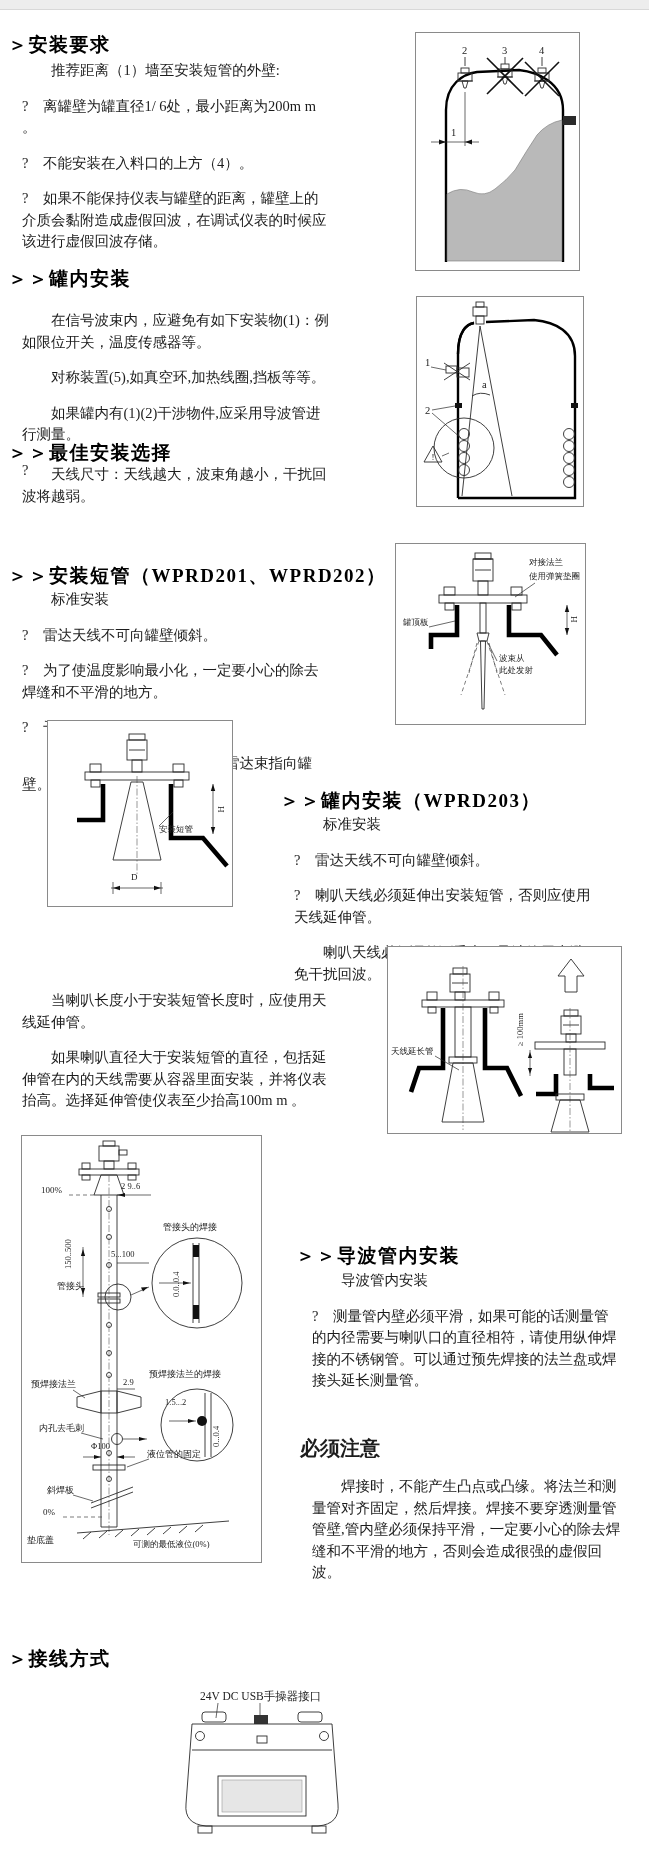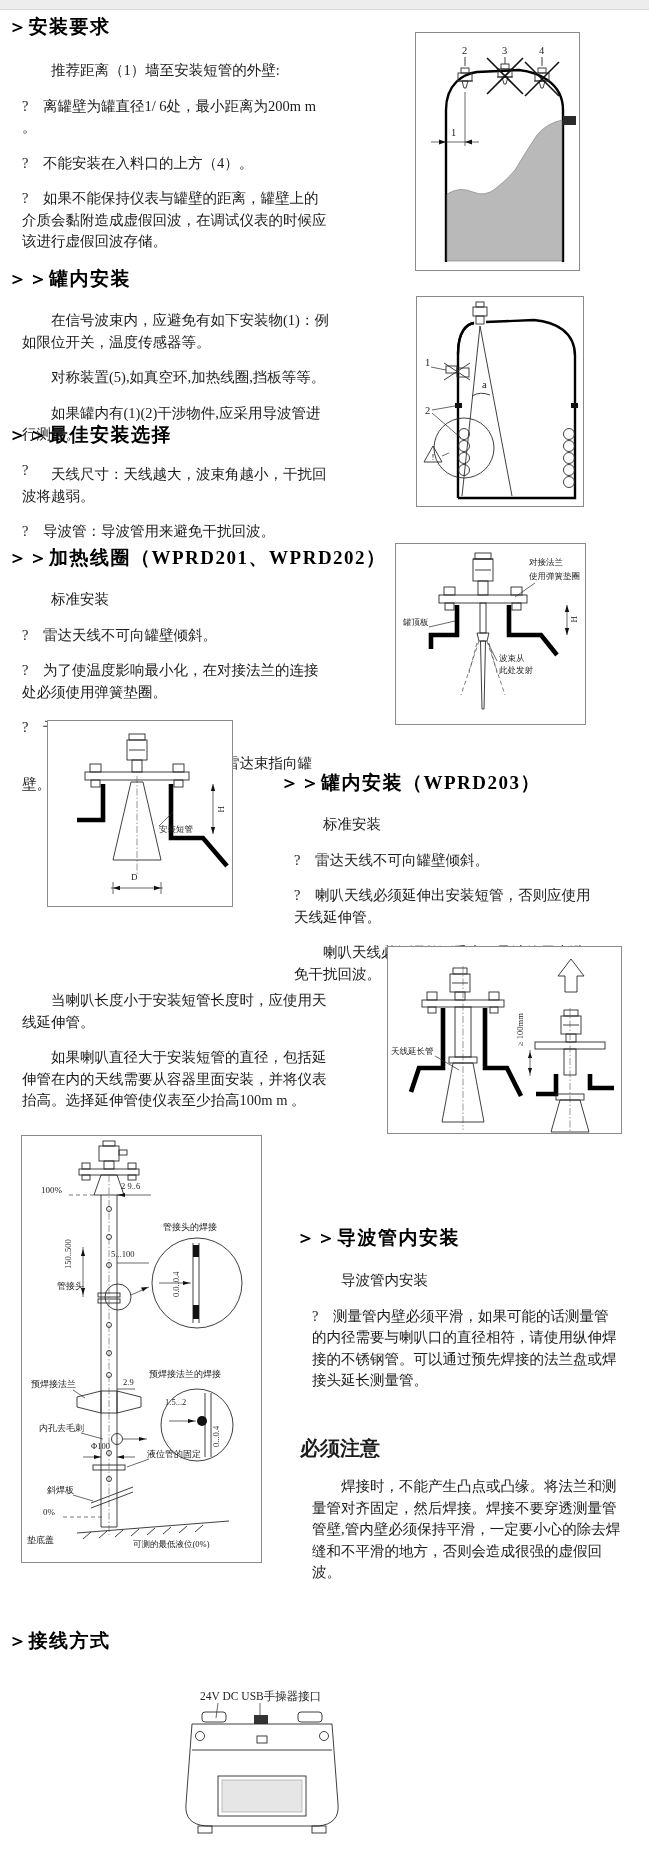--- a/index.html
+++ b/index.html
@@ -1,19 +1,19 @@
 <!DOCTYPE html>
 <html><head>
 <meta charset="utf-8">
 <style>
   html,body{margin:0;padding:0;background:#fff;}
   #page{position:relative;width:649px;height:1853px;background:#ffffff;overflow:hidden;
         font-family:"Liberation Serif","DejaVu Serif",serif;color:#1c1c1c;}
   .topstrip{position:absolute;left:0;top:0;width:649px;height:9px;background:#ededed;border-bottom:1px solid #d8d8d8;}
-  .h1{position:absolute;font-weight:bold;font-size:19px;letter-spacing:1.5px;color:#000;white-space:nowrap;}
+  .h1{position:absolute;font-weight:bold;font-size:19px;letter-spacing:1.5px;color:#000;white-space:nowrap;margin-top:18px;}
   .txt{position:absolute;font-size:14.5px;line-height:21.5px;color:#1c1c1c;}
   .txt p{margin:14px;}
   .ind{text-indent:2em;}
   .subh{font-weight:bold;font-size:20px;}
   svg{position:absolute;}
   svg text{font-family:"Liberation Serif","DejaVu Serif",serif;fill:#222;}
   .box{fill:#ffffff;stroke:#8a8a8a;stroke-width:1;}
   .thin{stroke:#2a2a2a;stroke-width:0.9;fill:none;}
   .thick{stroke:#000;stroke-width:2.4;fill:none;}
   .bracket{stroke:#000;stroke-width:4.6;fill:none;}
@@ -84,21 +84,21 @@
     <line class="dim" x1="16" y1="110" x2="64" y2="110"></line>
     <polygon class="blackfill" points="31,110 24,107.5 24,112.5"></polygon>
     <polygon class="blackfill" points="50,110 57,107.5 57,112.5"></polygon>
     <text class="num" x="36" y="104">1</text>
 
     <rect x="148" y="84" width="13" height="9" fill="#2a2a2a"></rect>
 
     <path class="grayfill" d="M32,162 Q45,154 58,160 Q70,165 80,157 Q92,148 100,138 Q112,118 122,103 Q132,91 147,88 L147,229 L32,229 Z"></path>
   </svg>
 
-  <div class="h1" style="left:8px;top:266px">＞＞罐内安装</div>
+  <div class="h1" style="left:8px;top:248px">＞＞罐内安装</div>
   <div class="txt" style="left:8px;top:296px;width:336px">
     <p class="ind">在信号波束内，应避免有如下安装物(1)：例如限位开关，温度传感器等。</p>
     <p class="ind">对称装置(5),如真空环,加热线圈,挡板等等。</p>
     <p class="ind">如果罐内有(1)(2)干涉物件,应采用导波管进行测量。</p>
     <p>?</p>
   </div>
 
   <svg style="left:416px;top:296px" width="168" height="211" viewBox="0 0 168 211">
     <rect class="box" x="0.5" y="0.5" width="167" height="210"></rect>
 
@@ -150,28 +150,27 @@
     <g>
       <polygon class="thin" points="8,166 26,166 17,150"></polygon>
       <text class="lbl" x="15.5" y="164">!</text>
       <line class="dim" x1="26" y1="160" x2="33" y2="157"></line>
     </g>
   </svg>
 
   <div class="h1" style="left:8px;top:422px">＞＞最佳安装选择</div>
   <div class="txt" style="left:8px;top:450px;width:336px">
     <p class="ind">天线尺寸：天线越大，波束角越小，干扰回波将越弱。</p>
-    <p>?　导波管：导波管用来避免干扰回波。</p>
-  </div>
-
-  <div class="h1" style="left:8px;top:545px">＞＞加热线圈（WPRD201、WPRD202）</div>
+  </div>
+
+  <div class="h1" style="left:8px;top:545px">＞＞安装短管（WPRD201、WPRD202）</div>
   <div class="txt" style="left:8px;top:575px;width:336px">
     <p class="ind">标准安装</p>
     <p>?　雷达天线不可向罐壁倾斜。</p>
-    <p>?　为了使温度影响最小化，在对接法兰的连接处必须使用弹簧垫圈。</p>
+    <p>?　为了使温度影响最小化，一定要小心的除去焊缝和不平滑的地方。</p>
     <p>?　干扰回波会导致信号丢失。</p>
     <p class="ind">垂直放置杆式天线，不要让雷达束指向罐壁。</p>
   </div>
 
   <svg style="left:395px;top:543px" width="191" height="182" viewBox="0 0 191 182">
     <rect class="box" x="0.5" y="0.5" width="190" height="181"></rect>
     <g class="thin">
       <rect x="80" y="10" width="16" height="6"></rect>
         <line x1="78" y1="16" x2="98" y2="16"></line>
       <rect x="78" y="16" width="20" height="22"></rect>

